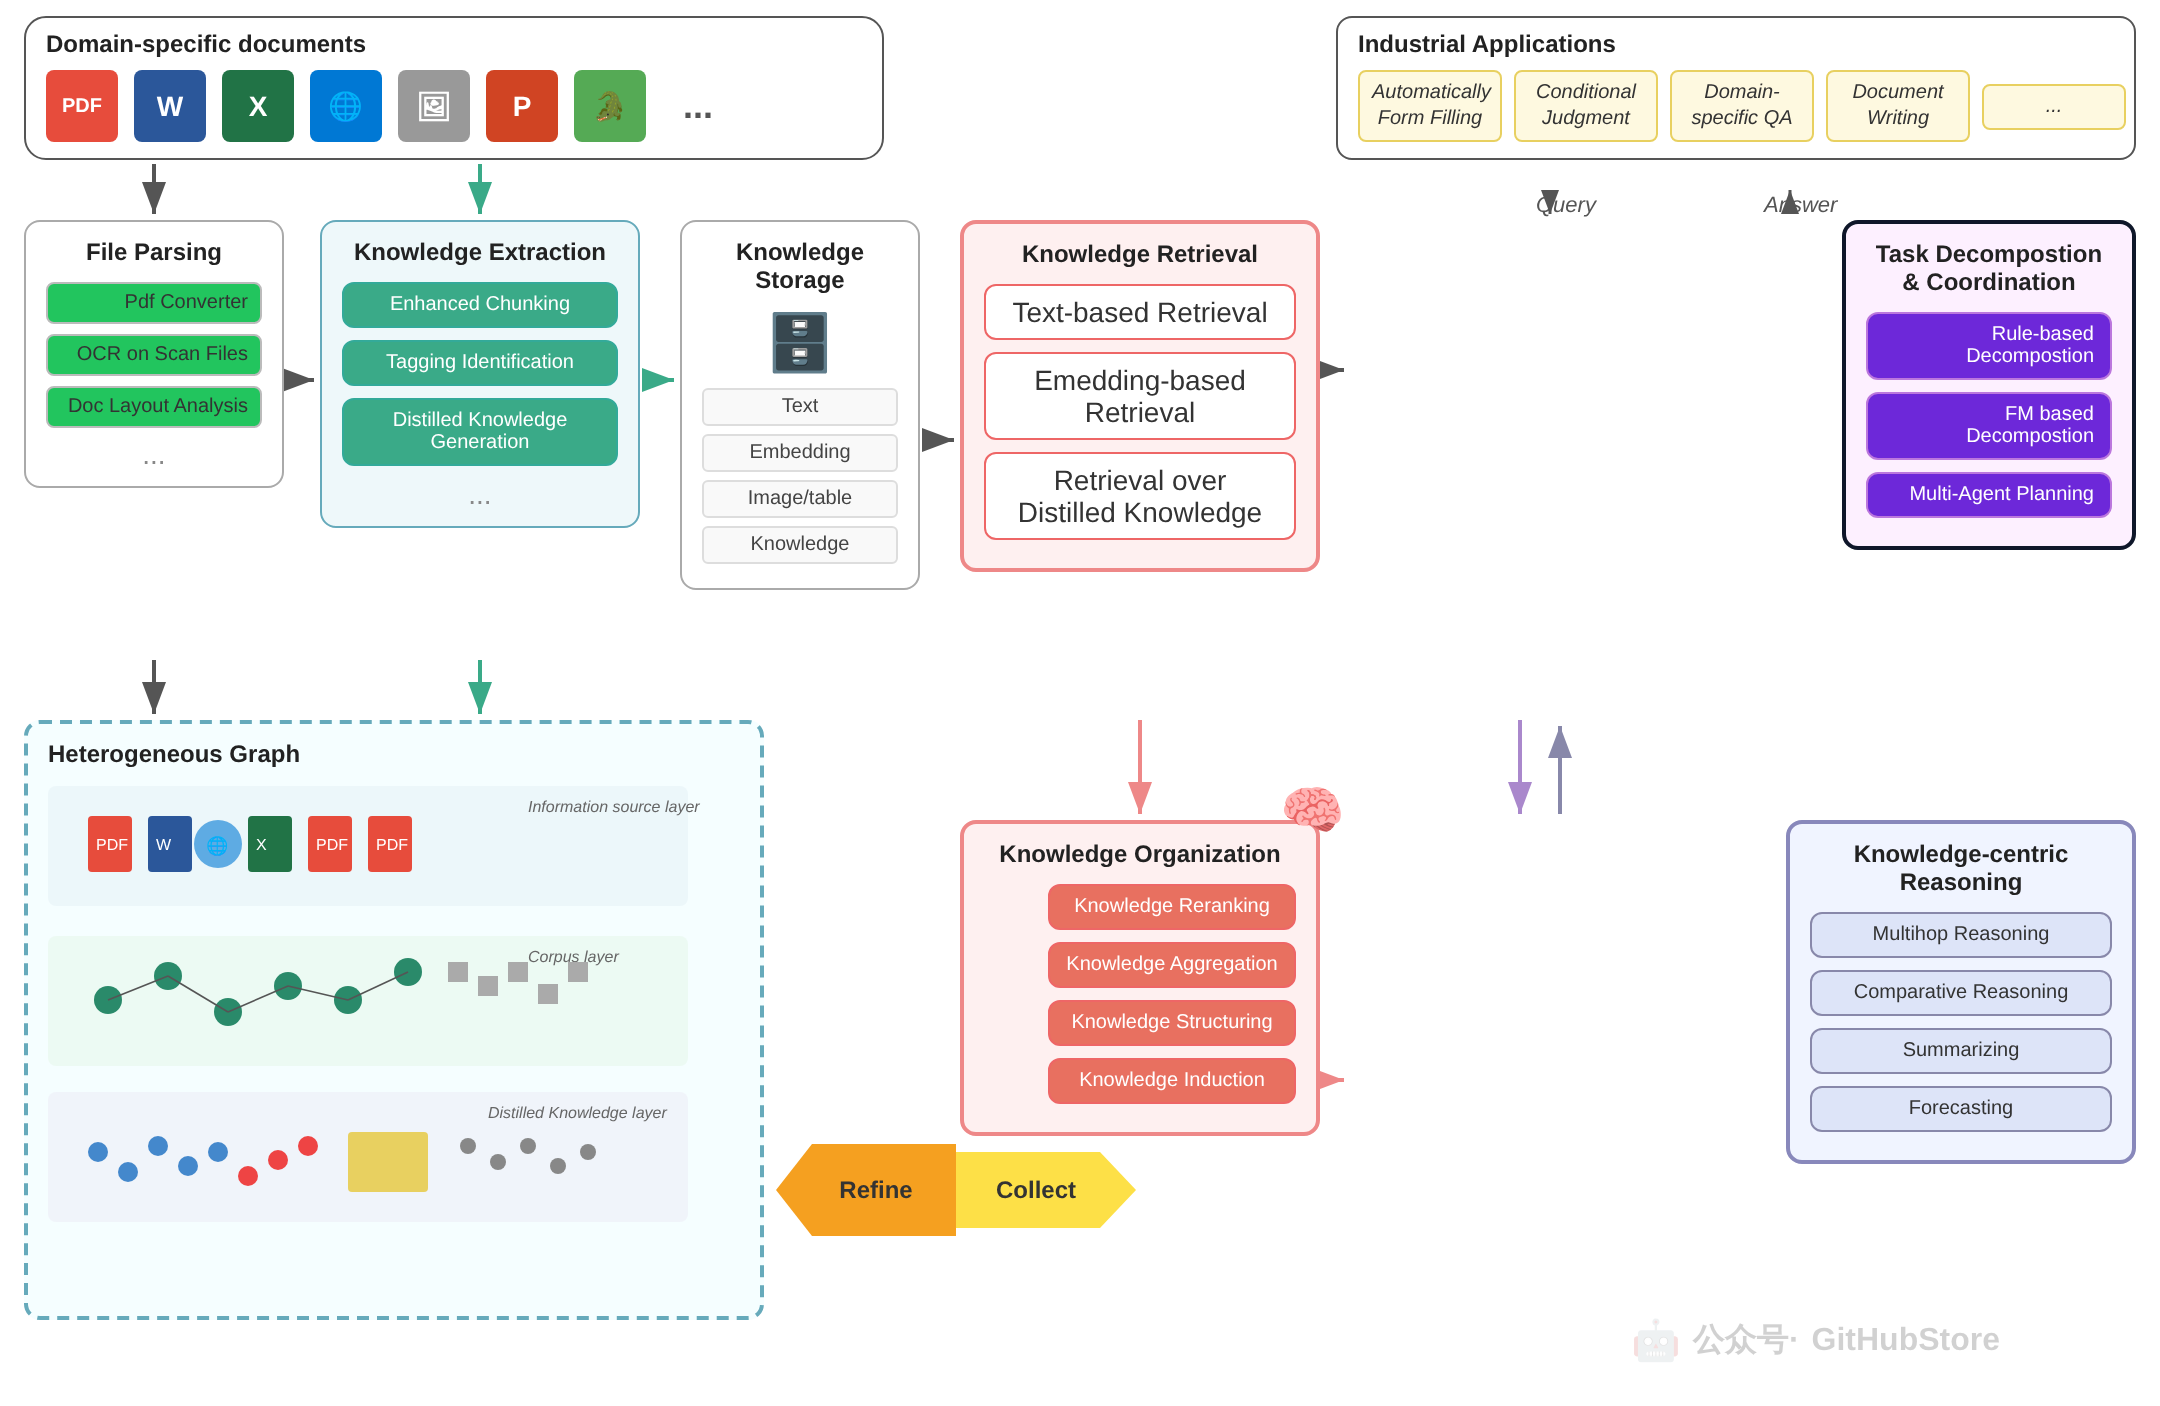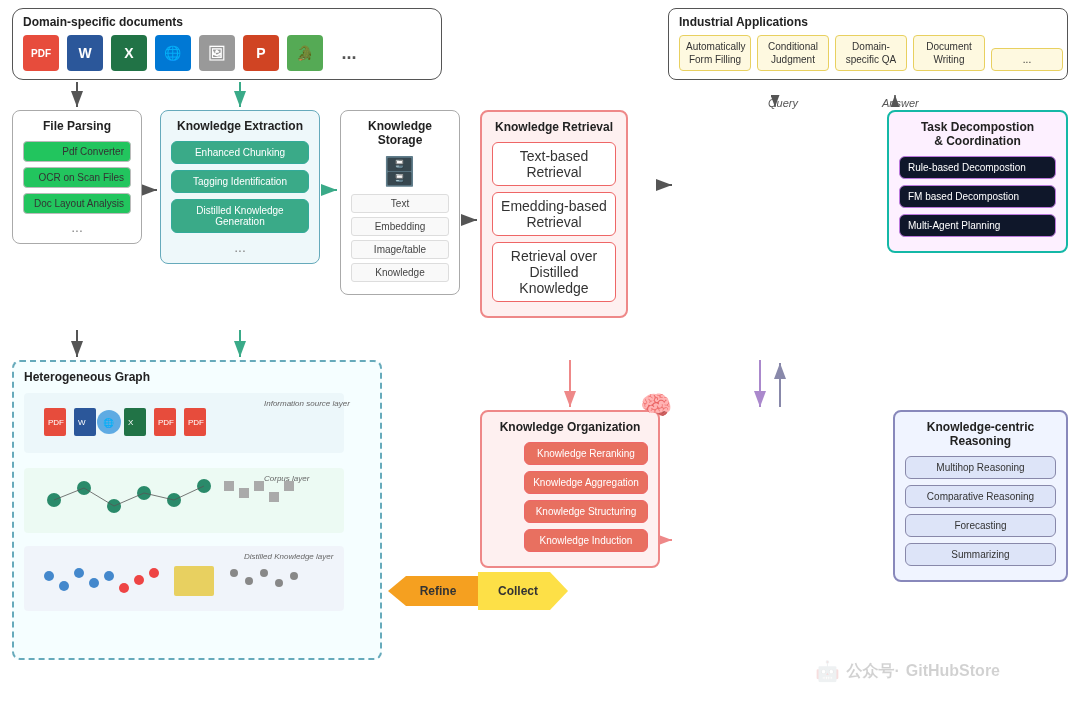--- a/index.html
+++ b/index.html
@@ -68,21 +68,22 @@
     }
     .industrial-apps .section-title {
       font-size: 12px;
       font-weight: 600;
       color: #222;
       margin-bottom: 6px;
     }
     .app-boxes {
       display: flex;
       gap: 6px;
-      align-items: flex-end;
+      align-items: center;
+      font-style: italic;
     }
     .app-box {
       background: #fef9e0;
       border: 1px solid #e8d060;
       border-radius: 4px;
       padding: 4px 6px;
       font-size: 10px;
       text-align: center;
       min-width: 72px;
       color: #333;
@@ -172,52 +173,52 @@
     }
 
     
     .knowledge-retrieval {
       position: absolute;
       top: 110px; left: 480px;
       border: 2px solid #e88;
       border-radius: 8px;
       padding: 8px 10px;
       background: #fef0f0;
-      width: 148px;
+      width: 180px;
     }
     .retrieval-item {
       border: 1.5px solid #e66;
       border-radius: 6px;
       padding: 5px 8px;
       margin-bottom: 6px;
       font-size: 14px;
       text-align: center;
       color: #333;
       background: #fff;
     }
 
     
     .task-decomposition {
       position: absolute;
       top: 110px; right: 12px;
-      border: 2px solid #14b8a6;
+      border: 2px solid #0f172a;
       border-radius: 8px;
       padding: 8px 10px;
       background: #fdf0ff;
-      width: 181px;
+      width: 147px;
     }
     .decomp-item {
       border: 1.5px solid #b7d;
       border-radius: 6px;
       padding: 5px 8px;
       margin-bottom: 6px;
       font-size: 10px;
-      text-align: left;
+      text-align: right;
       color: #fff;
-      background: #0f172a;
+      background: #6d28d9;
     }
 
     
     .hetero-graph {
       position: absolute;
       top: 360px; left: 12px;
       border: 2px dashed #6ab;
       border-radius: 8px;
       padding: 8px 10px;
       background: #f5feff;
@@ -499,27 +500,27 @@
     <div class="org-item">Knowledge Reranking</div>
     <div class="org-item">Knowledge Aggregation</div>
     <div class="org-item">Knowledge Structuring</div>
     <div class="org-item">Knowledge Induction</div>
   </div>
 
   <div class="kc-reasoning">
     <div class="box-title">Knowledge-centric<br>Reasoning</div>
     <div class="reasoning-item">Multihop Reasoning</div>
     <div class="reasoning-item">Comparative Reasoning</div>
+    <div class="reasoning-item">Summarizing</div>
     <div class="reasoning-item">Forecasting</div>
-    <div class="reasoning-item">Summarizing</div>
   </div>
 
   <div style="position:absolute;top:572px;left:388px;display:flex;align-items:center;gap:0;">
     <div style="
-      width:90px;height:30px;
+      width:90px;height:46px;
       background:#f5a020;
       clip-path:polygon(18px 0%,100% 0%,100% 100%,18px 100%,0% 50%);
       display:flex;align-items:center;justify-content:center;
       color:#333;font-weight:bold;font-size:12px;
       padding-left:10px;
     ">Refine</div>
     <div style="
       width:90px;height:38px;
       background:#fde047;
       clip-path:polygon(0% 0%,72px 0%,90px 50%,72px 100%,0% 100%);

